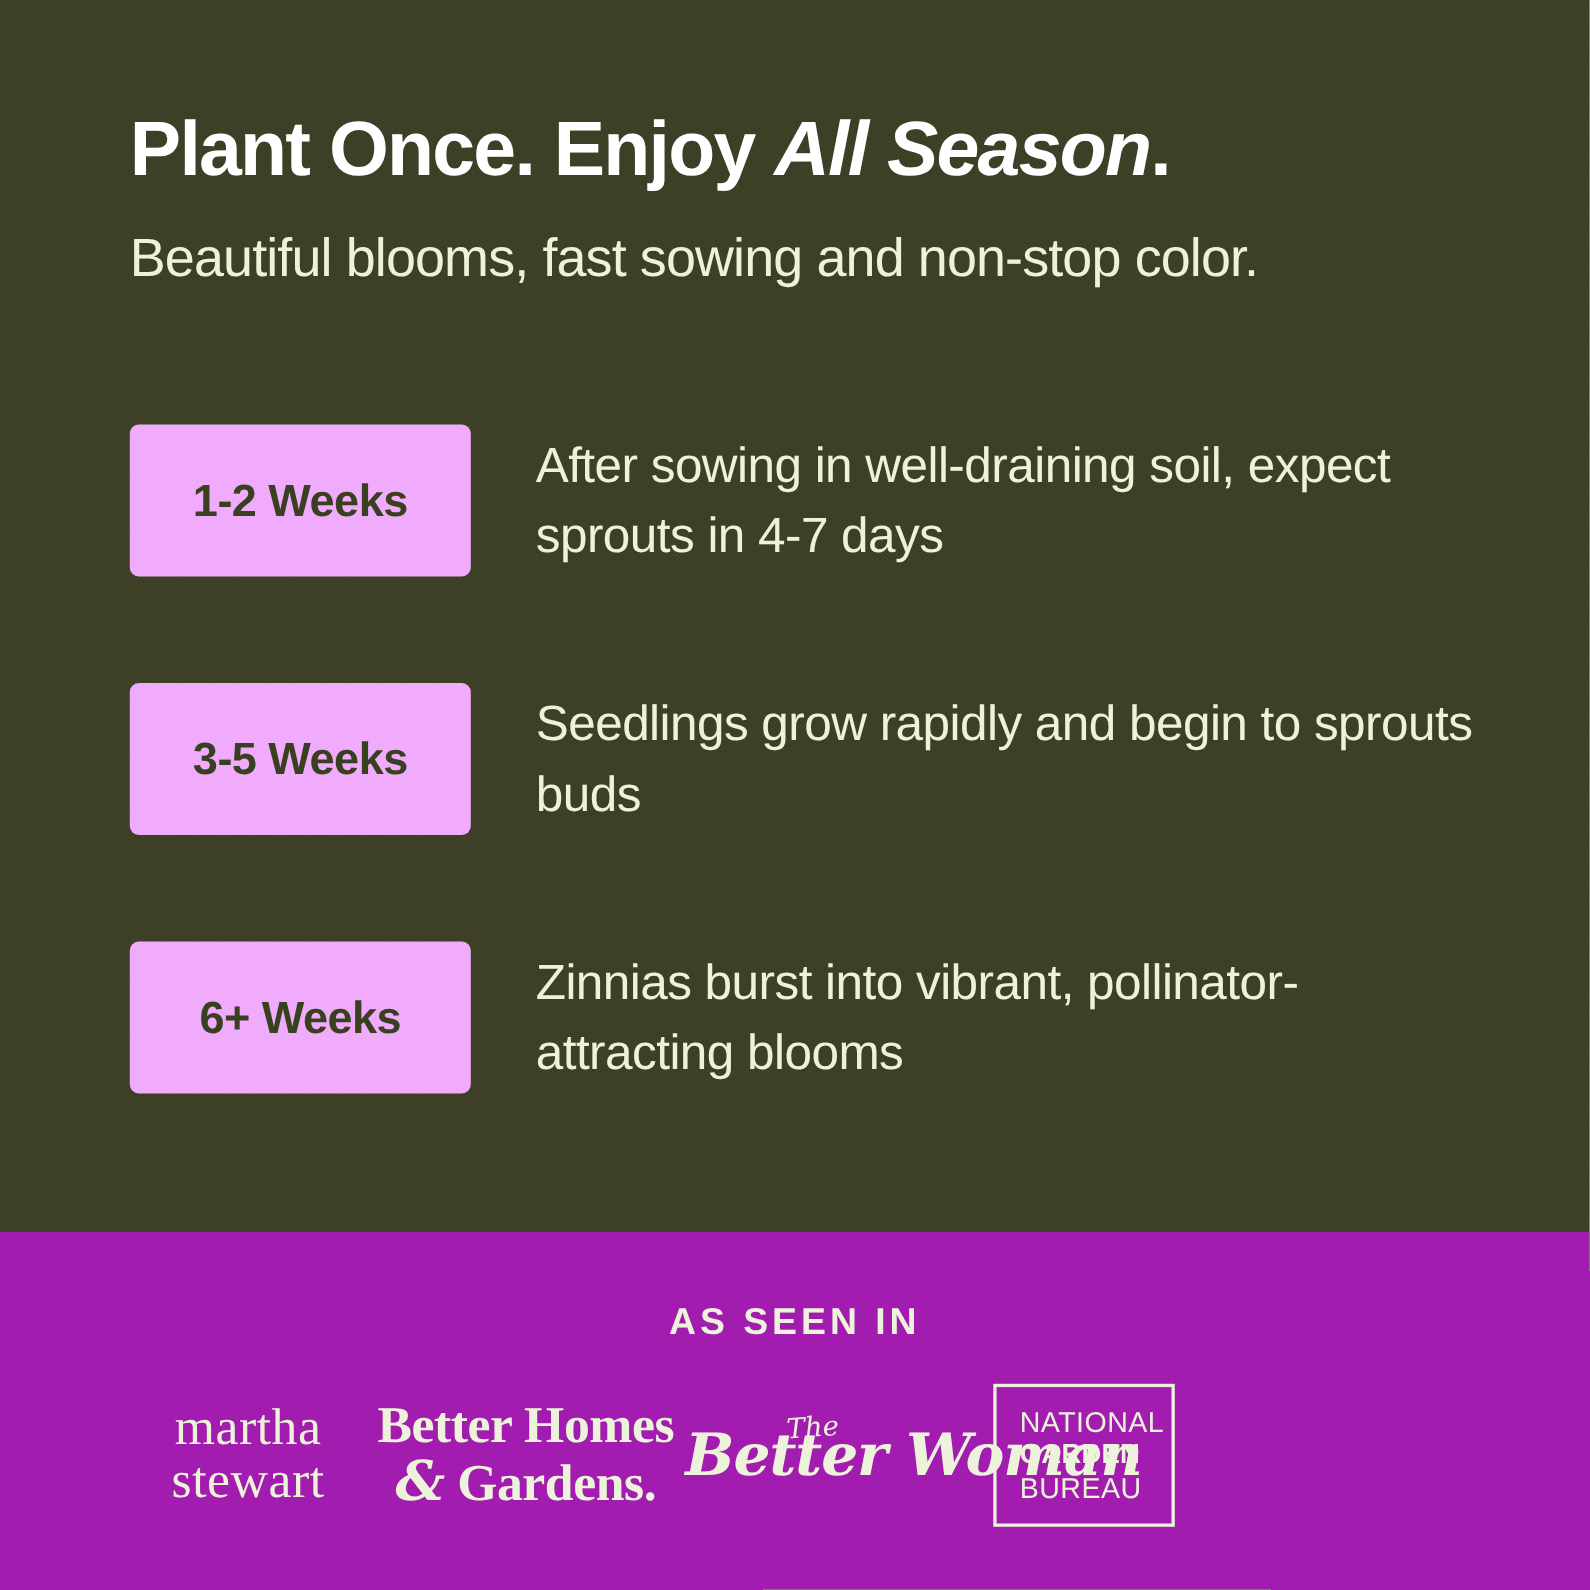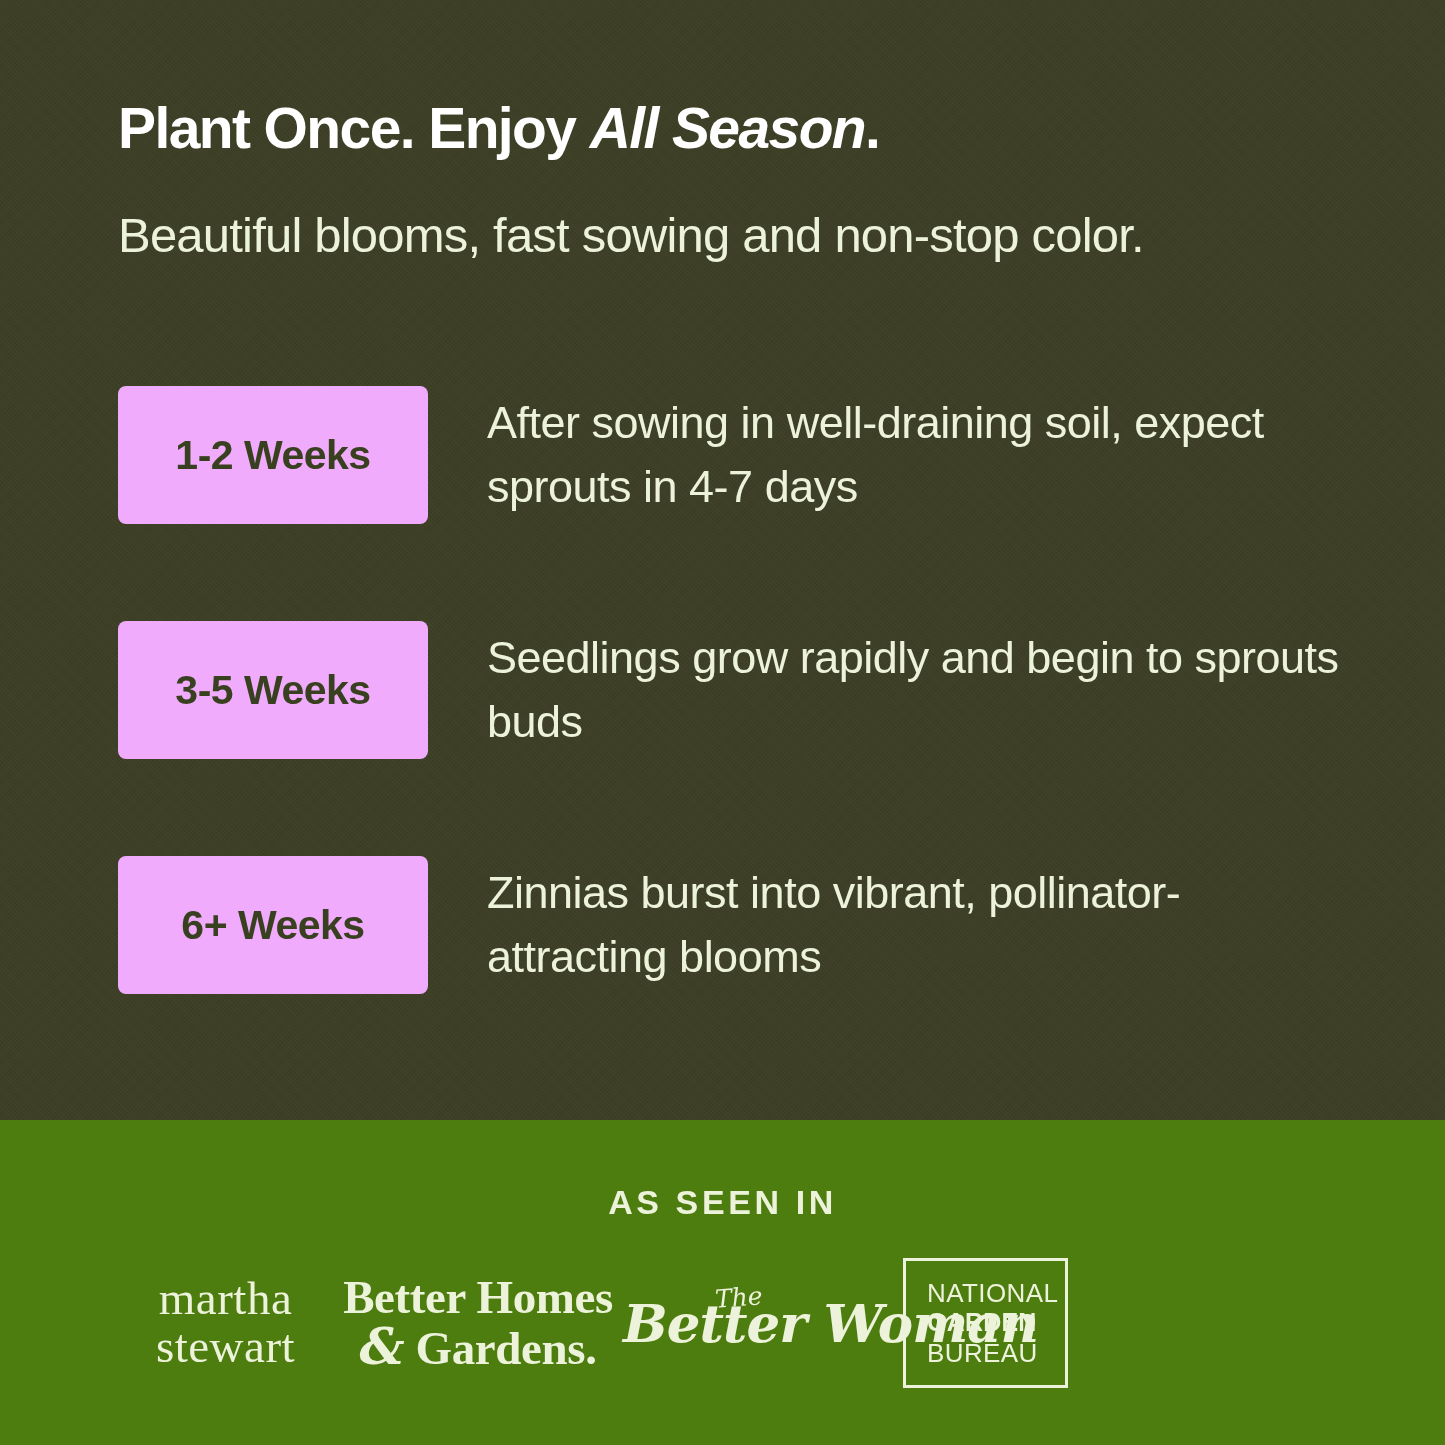--- a/index.html
+++ b/index.html
@@ -32,21 +32,21 @@
     position:relative;
     height:1120px;
     padding:0 118px;
     z-index:2;
   }
 
   .headline {
     position:absolute; left:118px; top:100px;
     width:1230px;
     color:#FFFFFF;
-    font-size:57px;
+    font-size:70px;
     font-weight:bold;
     letter-spacing:-1.6px;
     line-height:1.0;
     white-space:nowrap;
   }
   .headline .em {
     font-style:italic;
     font-weight:bold;
   }
 
@@ -95,21 +95,21 @@
     font-weight:normal;
     line-height:1.42;
     letter-spacing:-0.5px;
     max-width:860px;
   }
 
   
   .band {
     position:absolute; left:0; top:1120px;
     width:1445px; height:325px;
-    background:#4d7c0f;
+    background:#a21caf;
     z-index:2;
   }
 
   .as-seen-in {
     text-align:center;
     color:#EDF2DA;
     font-size:34px;
     font-weight:bold;
     letter-spacing:3.6px;
     padding-top:63px;

